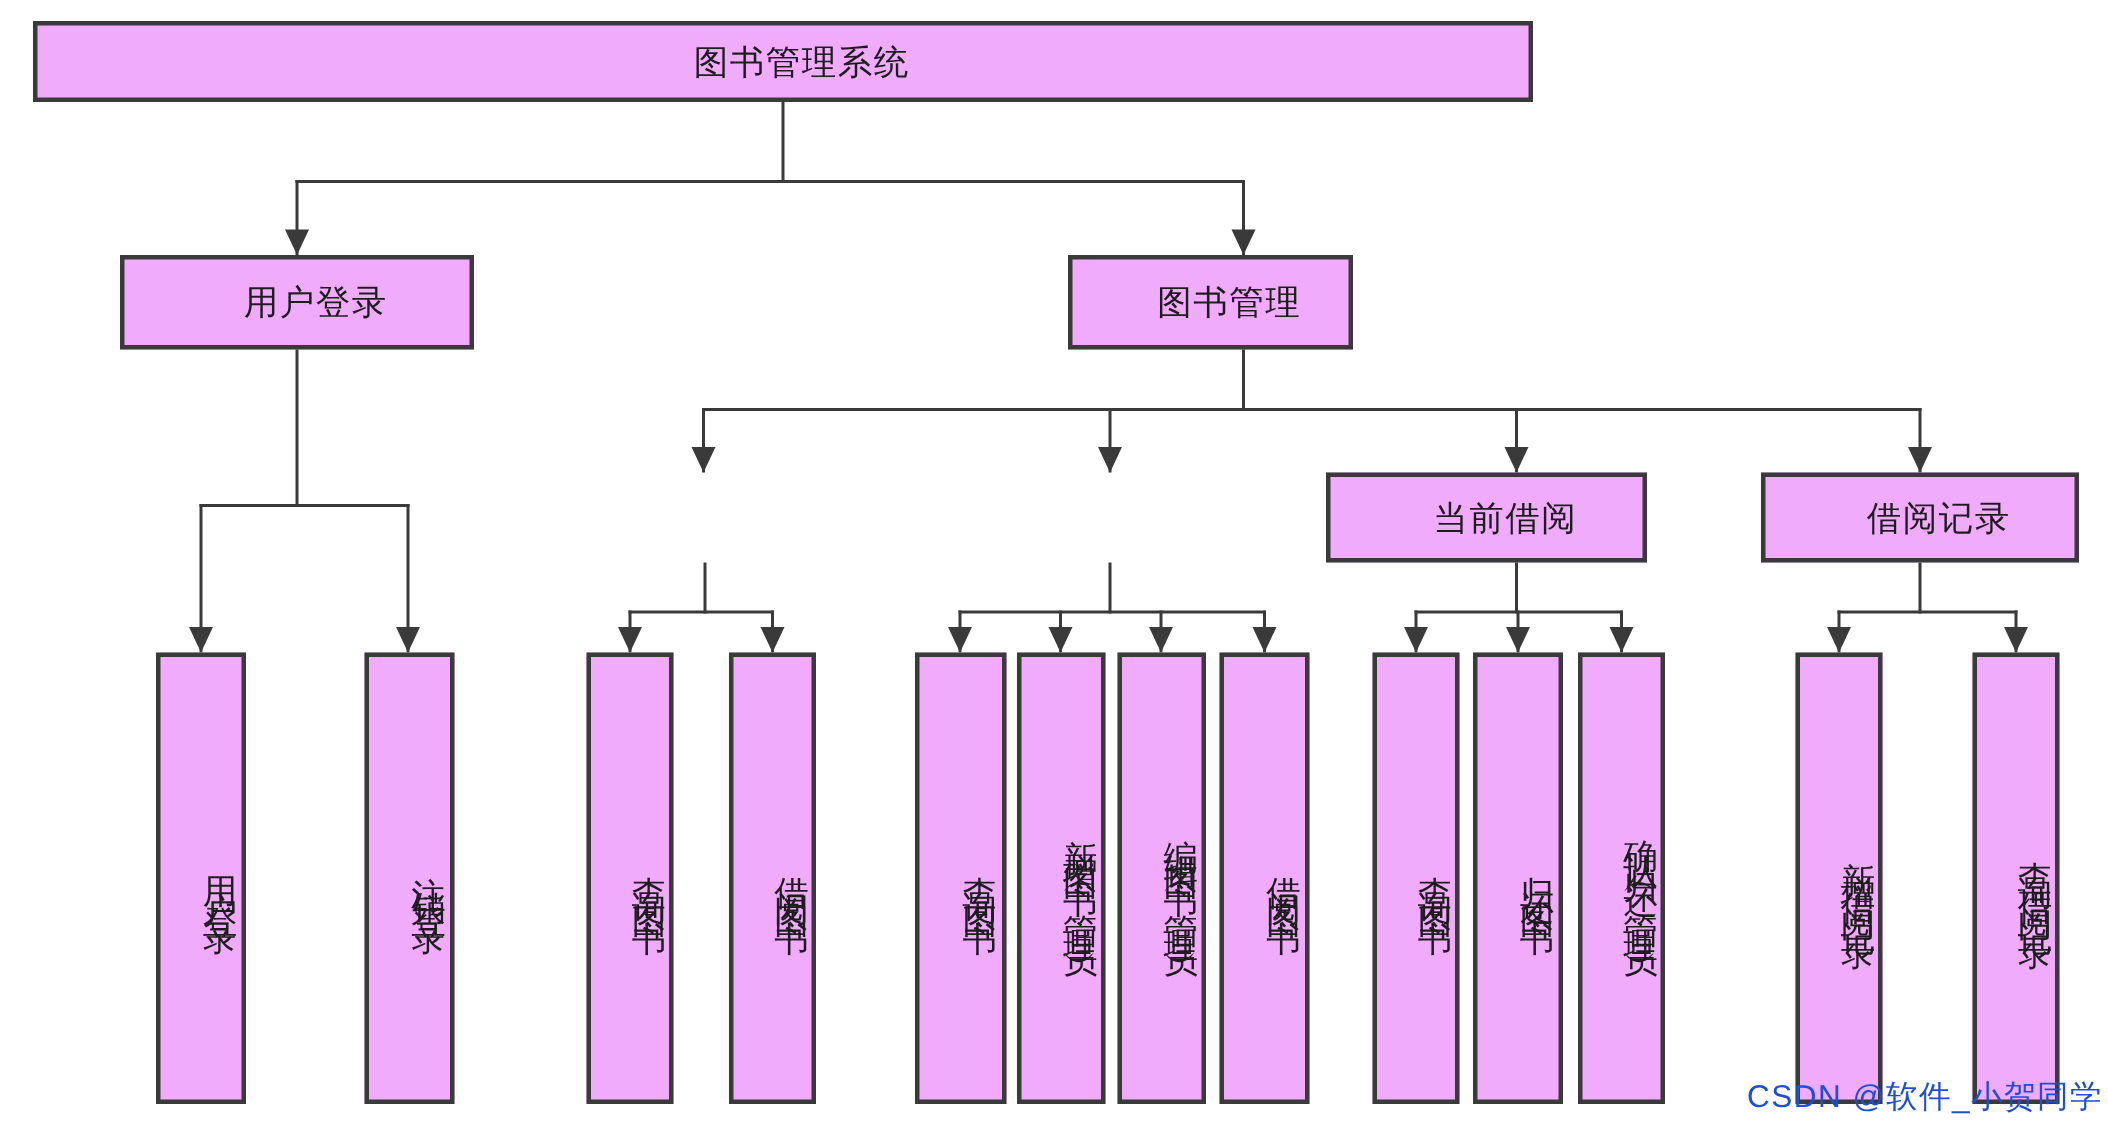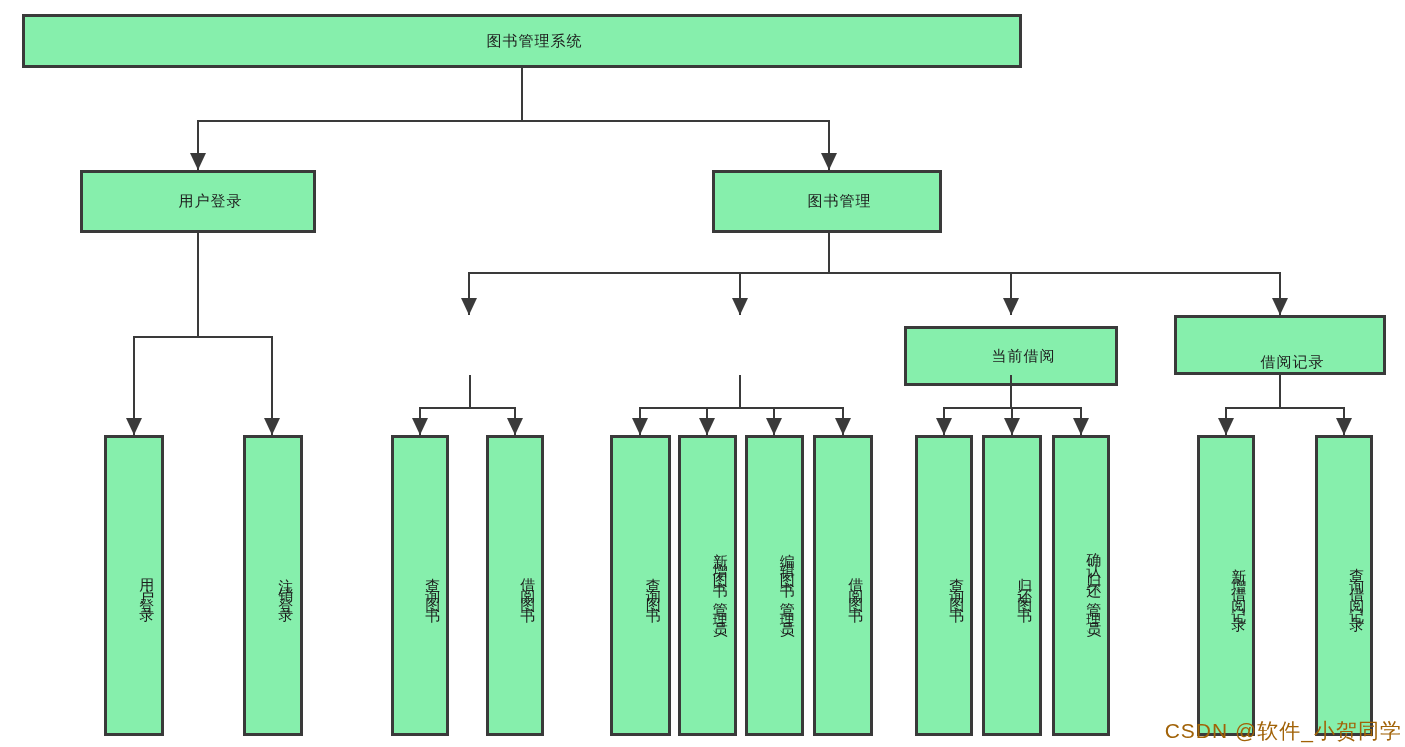--- a/index.html
+++ b/index.html
@@ -3,84 +3,84 @@
 <meta charset="utf-8">
 <style>
   html,body { margin:0; padding:0; background:#ffffff; }
   #canvas {
     position:relative; width:1405px; height:747px;
     background:#ffffff; overflow:hidden;
     font-family:"Liberation Sans", sans-serif;
   }
   .box {
     position:absolute; box-sizing:border-box;
-    border:3px solid #3a3a3a; background:#86efac;
+    border:3px solid #3a3a3a; background:#f0abfc;
     display:flex; align-items:center; justify-content:center;
-    color:#1d1d1d; font-size:15px;padding-left:25px;
+    color:#1d1d1d; font-size:23px;padding-left:25px;
   }
   .box .hlabel { letter-spacing:1px; white-space:nowrap; }
   .box .vlabel {
     writing-mode:vertical-rl;
     letter-spacing:10px;
     line-height:1.1;
     white-space:nowrap;
   }
   .vline { position:absolute; width:2px; background:#3a3a3a; }
   .hline { position:absolute; height:2px; background:#3a3a3a; }
   .drop  { position:absolute; width:2px; background:#3a3a3a; }
   .drop::after {
     content:""; position:absolute; bottom:0; left:50%; margin-left:-8px;
     width:0; height:0;
     border-left:8px solid transparent;
     border-right:8px solid transparent;
     border-top:17px solid #3a3a3a;
   }
   .watermark {
     position:absolute; right:3px; bottom:2px;
-    font-size:21px; color:#a16207; letter-spacing:1px;
+    font-size:21px; color:#1d4ed8; letter-spacing:1px;
     white-space:nowrap;
   }
 </style>
 </head>
 <body>
 
 <div id="canvas">
 
   <div class="box" style="left:22px; top:14px; width:1000px; height:54px;">
     <span class="hlabel">图书管理系统</span>
   </div>
 
   <div class="vline" style="left:521px; top:68px;  height:54px;"></div>
   <div class="hline" style="left:197px; top:120px; width:632px;"></div>
   <div class="drop" style="left:197px; top:120px; height:50px;"></div>
   <div class="drop" style="left:828px; top:120px; height:50px;"></div>
 
   <div class="box" style="left:80px; top:170px; width:236px; height:63px;">
     <span class="hlabel">用户登录</span>
   </div>
-  <div class="box" style="left:712px; top:170px; width:230px; height:63px;font-family:Liberation Serif, serif;">
+  <div class="box" style="left:712px; top:170px; width:190px; height:63px;font-family:Liberation Serif, serif;">
     <span class="hlabel">图书管理</span>
   </div>
 
   <div class="vline" style="left:197px; top:233px; height:105px;"></div>
   <div class="hline" style="left:133px; top:336px; width:140px;"></div>
   <div class="drop" style="left:133px; top:336px; height:99px;"></div>
   <div class="drop" style="left:271px; top:336px; height:99px;"></div>
 
   <div class="vline" style="left:828px;  top:233px; height:41px;"></div>
   <div class="hline" style="left:468px;  top:272px; width:813px;"></div>
   <div class="drop" style="left:468px;  top:272px; height:43px;"></div>
   <div class="drop" style="left:739px;  top:272px; height:43px;"></div>
   <div class="drop" style="left:1010px; top:272px; height:43px;"></div>
   <div class="drop" style="left:1279px; top:272px; height:43px;"></div>
 
-  <div class="box" style="left:904px; top:315px; width:214px; height:60px;margin-top:11px;">
+  <div class="box" style="left:884px; top:315px; width:214px; height:60px;">
     <span class="hlabel">当前借阅</span>
   </div>
-  <div class="box" style="left:1174px; top:315px; width:212px; height:60px;align-items:flex-end;">
+  <div class="box" style="left:1174px; top:315px; width:212px; height:60px;">
     <span class="hlabel">借阅记录</span>
   </div>
 
   <div class="vline" style="left:469px; top:375px; height:34px;"></div>
   <div class="hline" style="left:419px; top:407px; width:97px;"></div>
   <div class="drop" style="left:419px; top:407px; height:28px;"></div>
   <div class="drop" style="left:514px; top:407px; height:28px;"></div>
 
   <div class="vline" style="left:739px; top:375px; height:34px;"></div>
   <div class="hline" style="left:639px; top:407px; width:205px;"></div>

